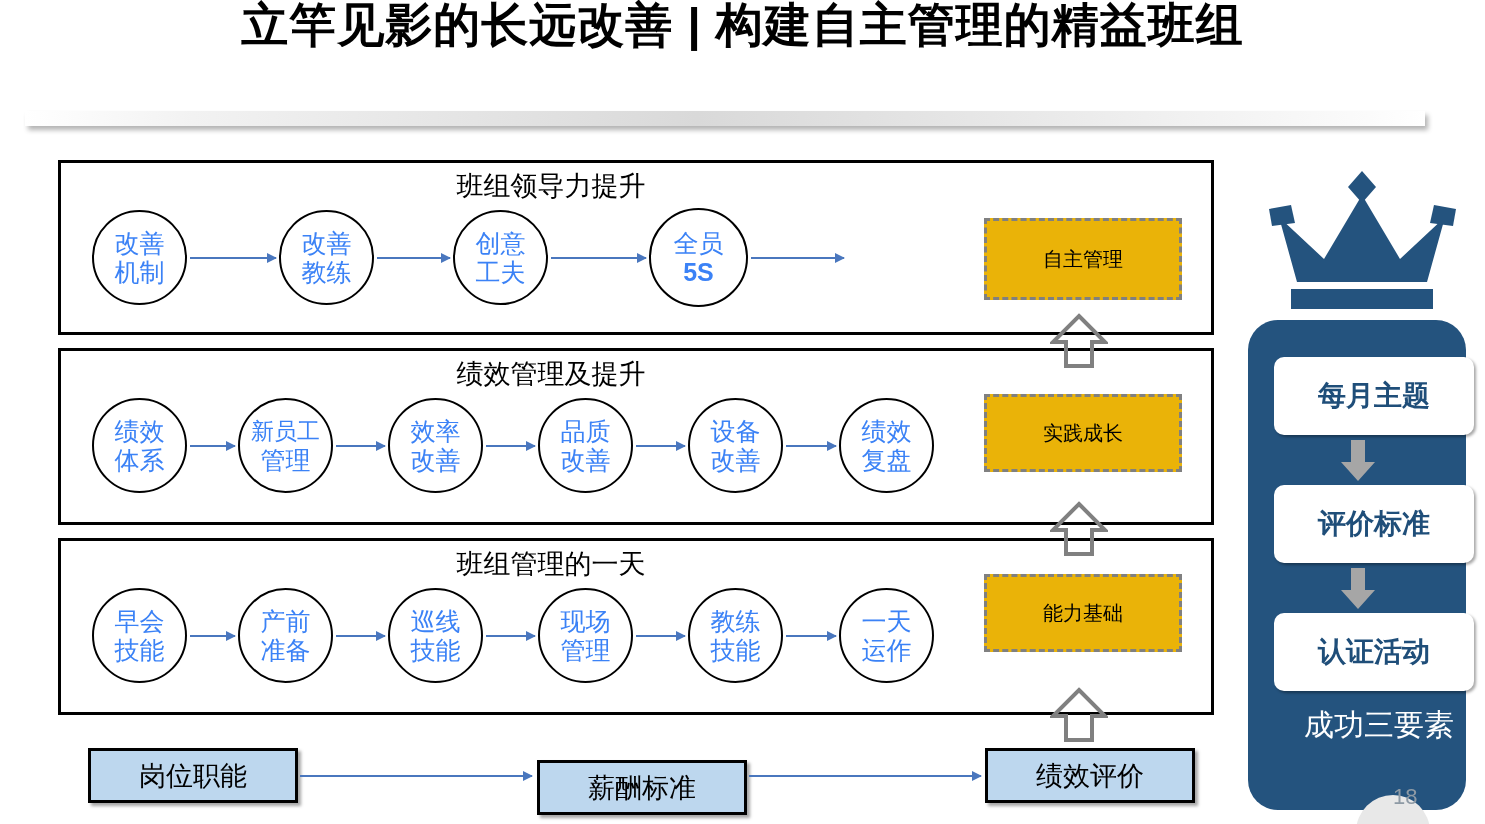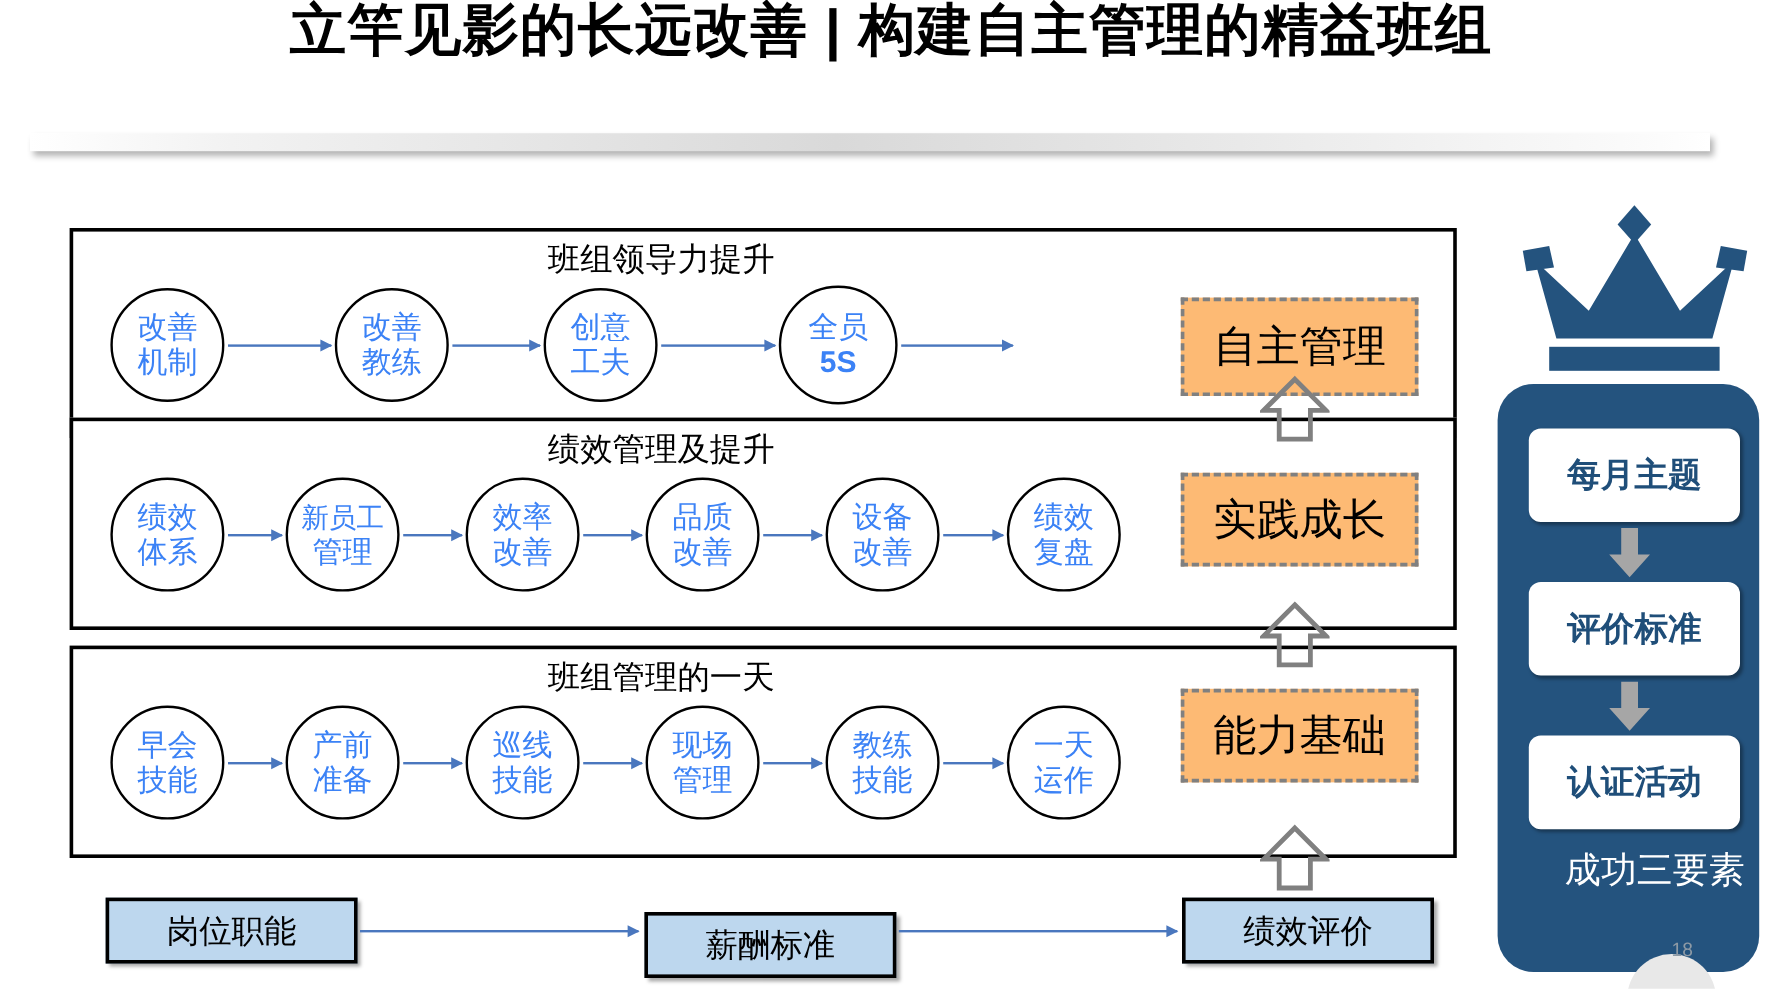--- a/index.html
+++ b/index.html
@@ -24,21 +24,21 @@
     background:linear-gradient(to right,#ffffff 0%,#f2f2f2 12%,#d9d9d9 48%,#e9e9e9 72%,#fbfbfb 96%,#ffffff 100%);
     box-shadow:3px 4px 5px rgba(0,0,0,0.30);
   }
   
   .row-frame{
     position:absolute;left:58px;width:1156px;
     border:3px solid #000;
     background:#fff;
     box-sizing:border-box;
   }
-  #row-1{top:160px;height:175px;margin-top:30px;}
+  #row-1{top:160px;height:175px;}
   #row-2{top:348px;height:177px;}
   #row-3{top:538px;height:177px;}
 
   .row-title{
     position:absolute;left:0;right:0;top:6px;
     text-align:center;
     font-size:27px;line-height:34px;color:#000;
     font-family:"Liberation Sans","DejaVu Sans",sans-serif;
   }
   
@@ -66,23 +66,23 @@
   .arrow-h::after{
     content:"";position:absolute;right:-1px;top:-4px;
     border-left:10px solid #4A77BE;
     border-top:5px solid transparent;
     border-bottom:5px solid transparent;
   }
   
   .dashed-box{
     position:absolute;
     border:3px dashed #808080;
-    background:#fdba74;
+    background:#eab308;
     display:flex;align-items:center;justify-content:center;
-    font-size:36px;line-height:32px;color:#000;
+    font-size:20px;line-height:32px;color:#000;
     box-sizing:border-box;
   }
   
   .up-arrow{position:absolute;}
   
   .bottom-box{
     position:absolute;top:748px;height:55px;width:210px;
     background:#BDD7EE;border:3px solid #000;
     display:flex;align-items:center;justify-content:center;
     font-size:27px;color:#000;box-sizing:border-box;
@@ -92,40 +92,40 @@
   #bottom-box-1{left:537px;margin-top:12px;}
   #bottom-box-2{left:985px;}
 
   
   #crown{position:absolute;left:1255px;top:155px;width:215px;height:155px;}
   #side-panel{
     position:absolute;left:1248px;top:320px;width:218px;height:490px;
     background:#24537E;border-radius:30px;
   }
   .panel-card{
-    position:absolute;left:26px;width:176px;height:78px;
+    position:absolute;left:26px;width:200px;height:78px;
     background:#fff;border-radius:10px;
     display:flex;align-items:center;justify-content:center;
     font-size:28px;font-weight:bold;color:#1F4E79;
     box-shadow:2px 2px 3px rgba(0,0,0,0.35);
     box-sizing:border-box;
   }
   #panel-card-0{top:37px;}
   #panel-card-1{top:165px;}
   #panel-card-2{top:293px;}
   .panel-arrow{position:absolute;left:92px;width:36px;height:42px;}
   #panel-arrow-0{top:120px;}
   #panel-arrow-1{top:248px;}
   #panel-footer{
     position:absolute;left:0;right:0;top:385px;text-align:center;
     font-size:30px;color:#fff;margin-left:44px;
   }
   #page-number{
     position:absolute;left:1393px;top:784px;
-    font-size:16px;color:#8E9AA5;text-align:right;
+    font-size:22px;color:#8E9AA5;text-align:right;
   }
   #corner-circle{
     position:absolute;left:1356px;top:795px;width:74px;height:74px;
     border-radius:50%;background:#E8E8E8;
   }
 </style>
 </head>
 <body>
 
 <div id="slide-title">立竿见影的长远改善 | 构建自主管理的精益班组</div>

